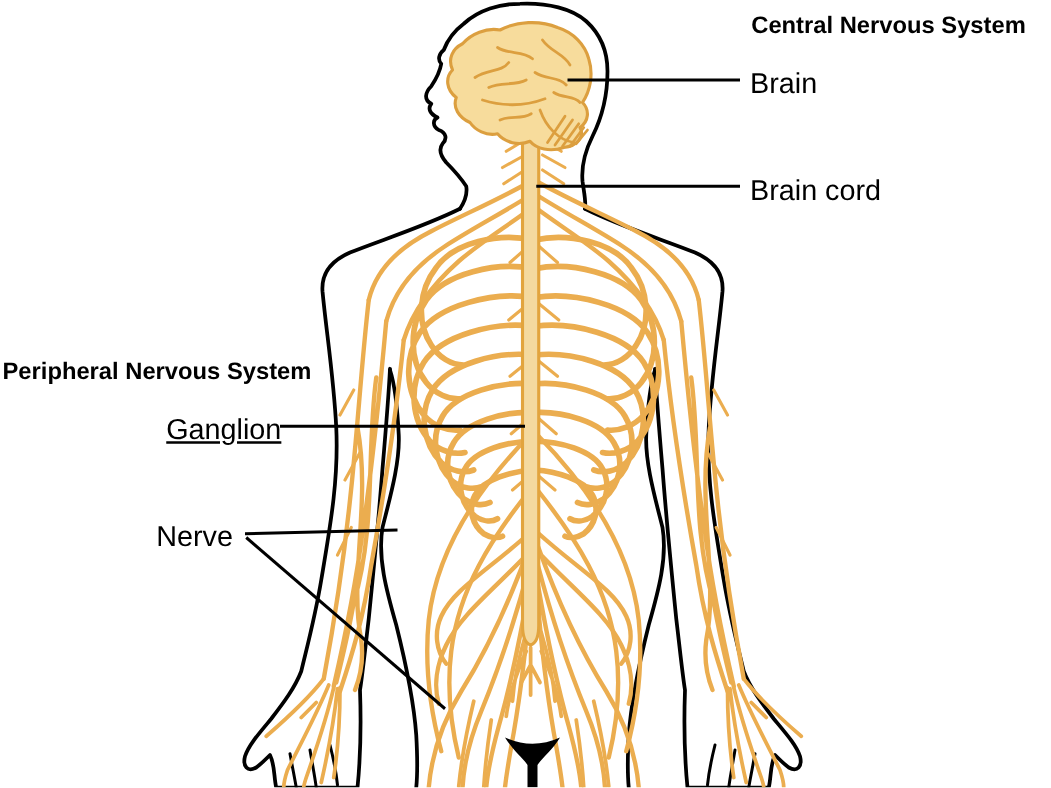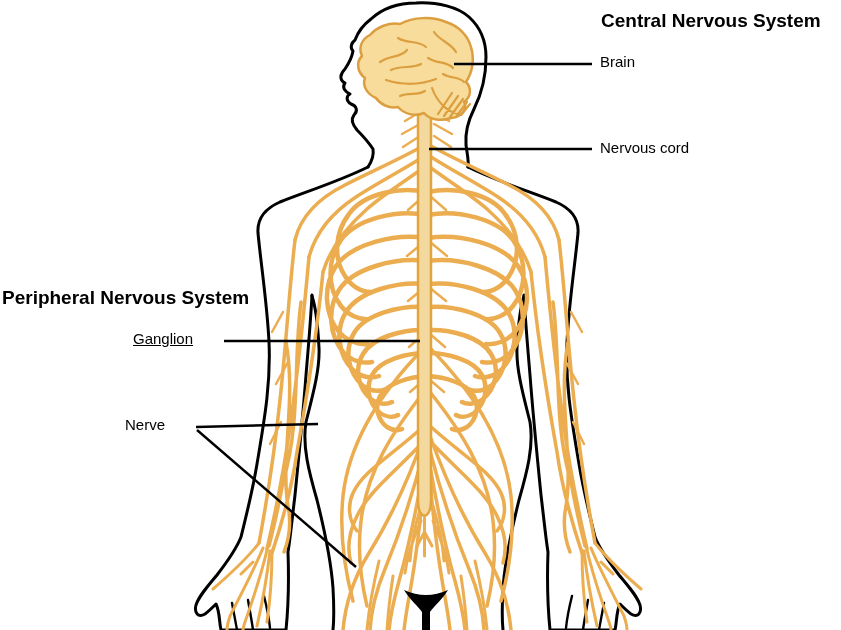--- a/index.html
+++ b/index.html
@@ -7,21 +7,21 @@
     position:relative;
     width:841px;height:630px;
     background:var(--c-background,#FFFFFF);
     overflow:hidden;
     font-family:"Liberation Sans", sans-serif;
   }
   .canvas svg{position:absolute;left:0;top:0;}
   .lbl{
     position:absolute;
     color:var(--c-text,#000);
-    font-size:15px;
+    font-size:23px;
     line-height:1.1;
     white-space:nowrap;
   }
   .lbl.bold{font-weight:bold;font-size:19px;}
   
   .ol{stroke:var(--c-outline,#000);fill:none;stroke-width:3;stroke-linecap:round;stroke-linejoin:round;}
   .olthin{stroke:var(--c-outline,#000);fill:none;stroke-width:2.4;stroke-linecap:round;stroke-linejoin:round;}
   .nv{stroke:var(--c-nerve,#EBAD4F);fill:none;stroke-linecap:round;stroke-linejoin:round;}
   .w45{stroke-width:4.5;} .w35{stroke-width:3.5;} .w30{stroke-width:3;} .w25{stroke-width:2.5;}
   .cord{fill:var(--c-cord_fill,#F4D99F);stroke:var(--c-cord_stroke,#E2A43E);stroke-width:2.5;}
@@ -203,18 +203,18 @@
       <line class="ld" x1="454" y1="64" x2="592" y2="64"></line>
       <line class="ld" x1="429" y1="149" x2="592" y2="149"></line>
       <line class="ld" x1="224" y1="341" x2="420" y2="341"></line>
       <line class="ld" x1="196" y1="427" x2="318" y2="424"></line>
       <line class="ld" x1="197" y1="430" x2="356" y2="567"></line>
     </g>
   </svg>
 
   <div class="lbl bold" style="left:601px;top:11px;">Central Nervous System</div>
   <div class="lbl" style="left:600px;top:54px;">Brain</div>
-  <div class="lbl" style="left:600px;top:140px;">Nervous cord</div>
+  <div class="lbl" style="left:600px;top:140px;">Brain cord</div>
   <div class="lbl bold" style="left:2px;top:288px;">Peripheral Nervous System</div>
   <div class="lbl" style="left:133px;top:331px;text-decoration:underline;">Ganglion</div>
   <div class="lbl" style="left:125px;top:417px;">Nerve</div>
 
 </div>
 
 </body></html>

